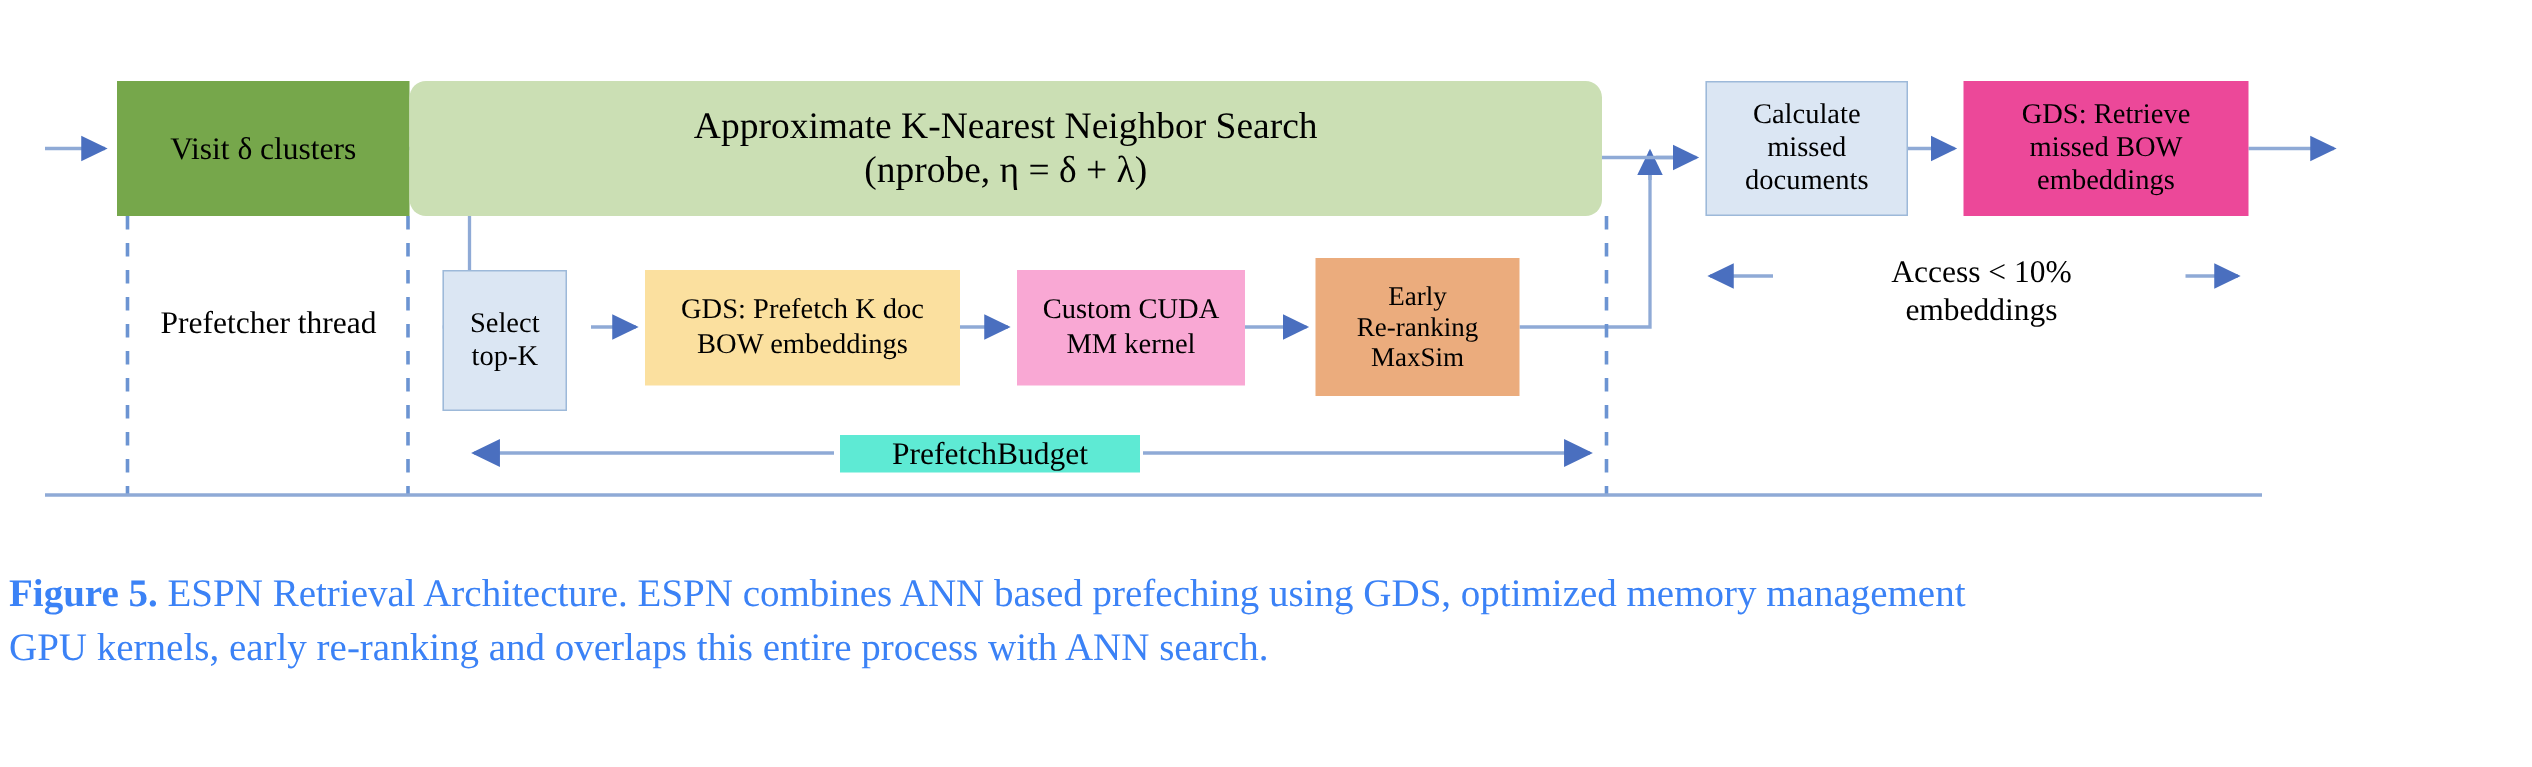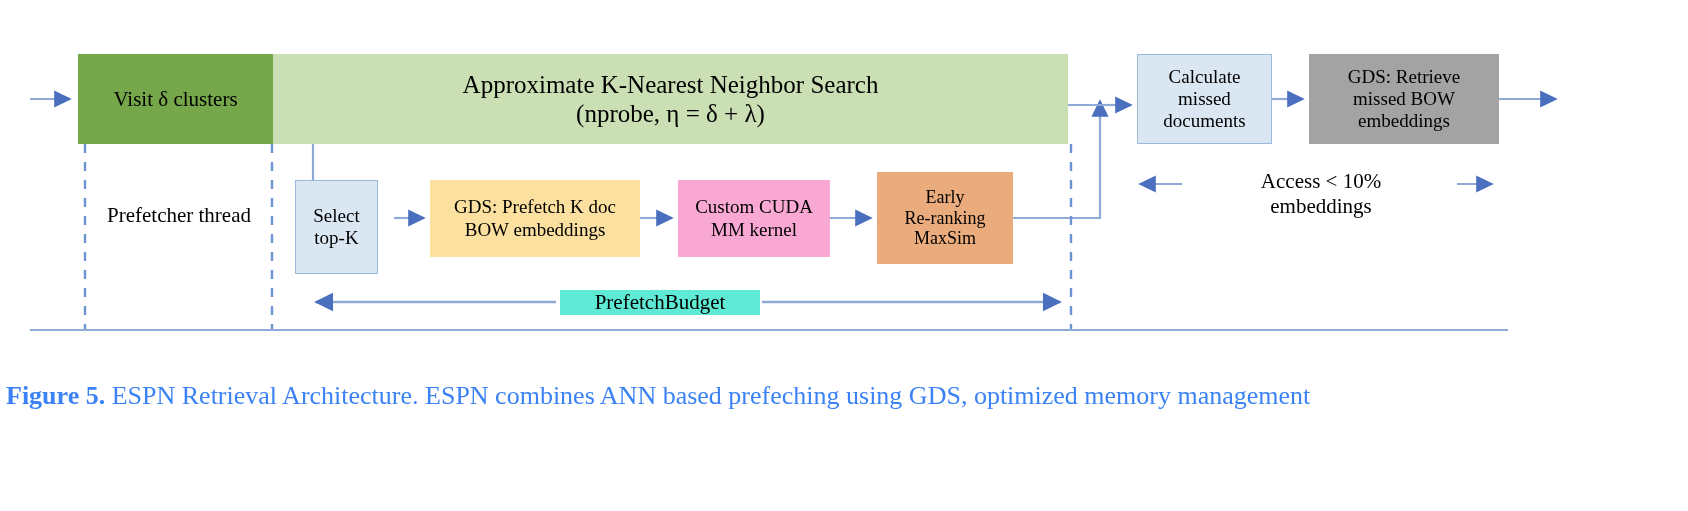--- a/index.html
+++ b/index.html
@@ -46,33 +46,34 @@
     justify-content: center;
     text-align: center;
     line-height: 1.16;
     white-space: pre-line;
   }
 
   
   .n-green-dark { background: #76A74B; }
   .n-green-light { background: #CBDFB4; }
   .n-blue { background: #DBE6F3; border: 1px solid #9DB9D9; }
-  .n-yellow { background: #a3a3a3; text-align: center; }
+  .n-yellow { background: #ec4899; text-align: center; }
   .n-yellow2 { background: #FBE09F; }
   .n-greenpale { background: #f9a8d4; }
   .n-orange { background: #EBAC7D; }
 
   
   #box-visit-clusters {
     left: 78px; top: 54px; width: 195px; height: 90px;
     font-size: 21px;
   }
   #box-ann-search {
     left: 273px; top: 54px; width: 795px; height: 90px;
     font-size: 25px;
+    border-radius: 11px;
   }
   #box-calculate-missed {
     left: 1137px; top: 54px; width: 135px; height: 90px;
     font-size: 19px;
   }
   #box-gds-retrieve {
     left: 1309px; top: 54px; width: 190px; height: 90px;
     font-size: 19px;
   }
   #box-select-topk {
@@ -215,15 +216,15 @@
 
     <div class="label" id="label-prefetcher-thread">Prefetcher thread</div>
 
     <div class="label" id="label-access-embeddings">Access &lt; 10%
 embeddings</div>
 
     <div class="label" id="label-prefetch-budget">PrefetchBudget</div>
 
   </div>
 
-  <div id="caption"><span class="fig-label">Figure 5.</span><span> ESPN Retrieval Architecture. ESPN combines ANN based prefeching using GDS, optimized memory management</span><br></div>
+  <div id="caption"><span class="fig-label">Figure 5.</span><span> ESPN Retrieval Architecture. ESPN combines ANN based prefeching using GDS, optimized memory management</span><br><span>GPU kernels, early re-ranking and overlaps this entire process with ANN search.</span></div>
 
 </div>
 
 </body></html>

